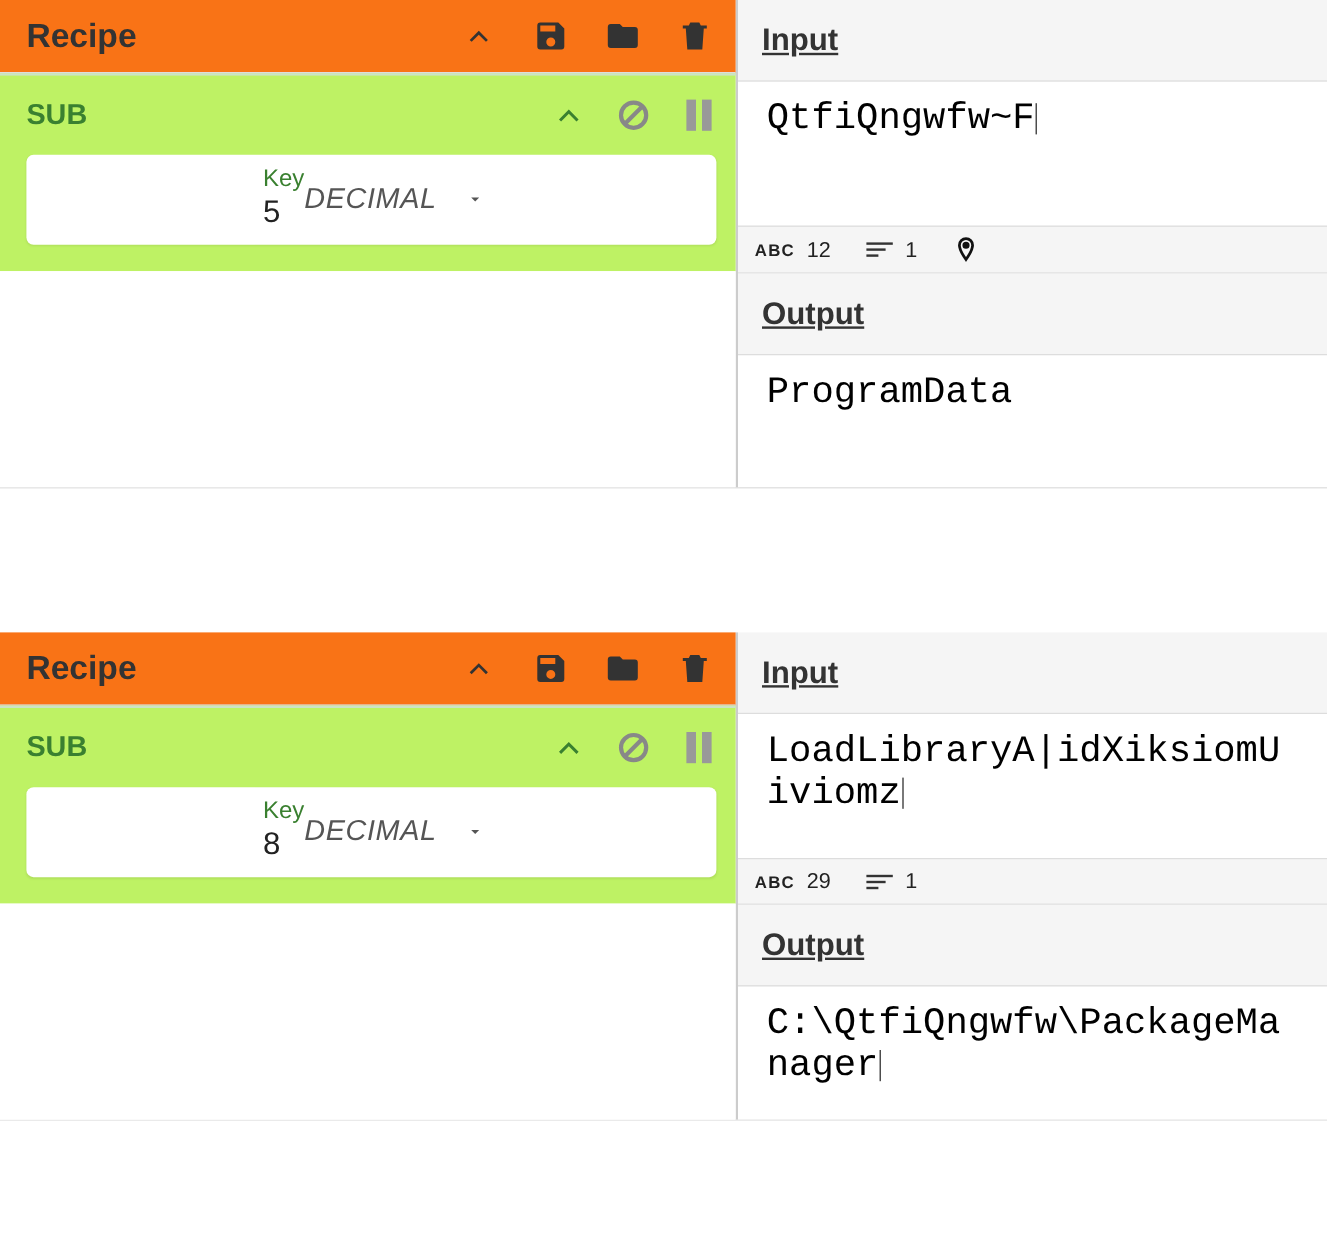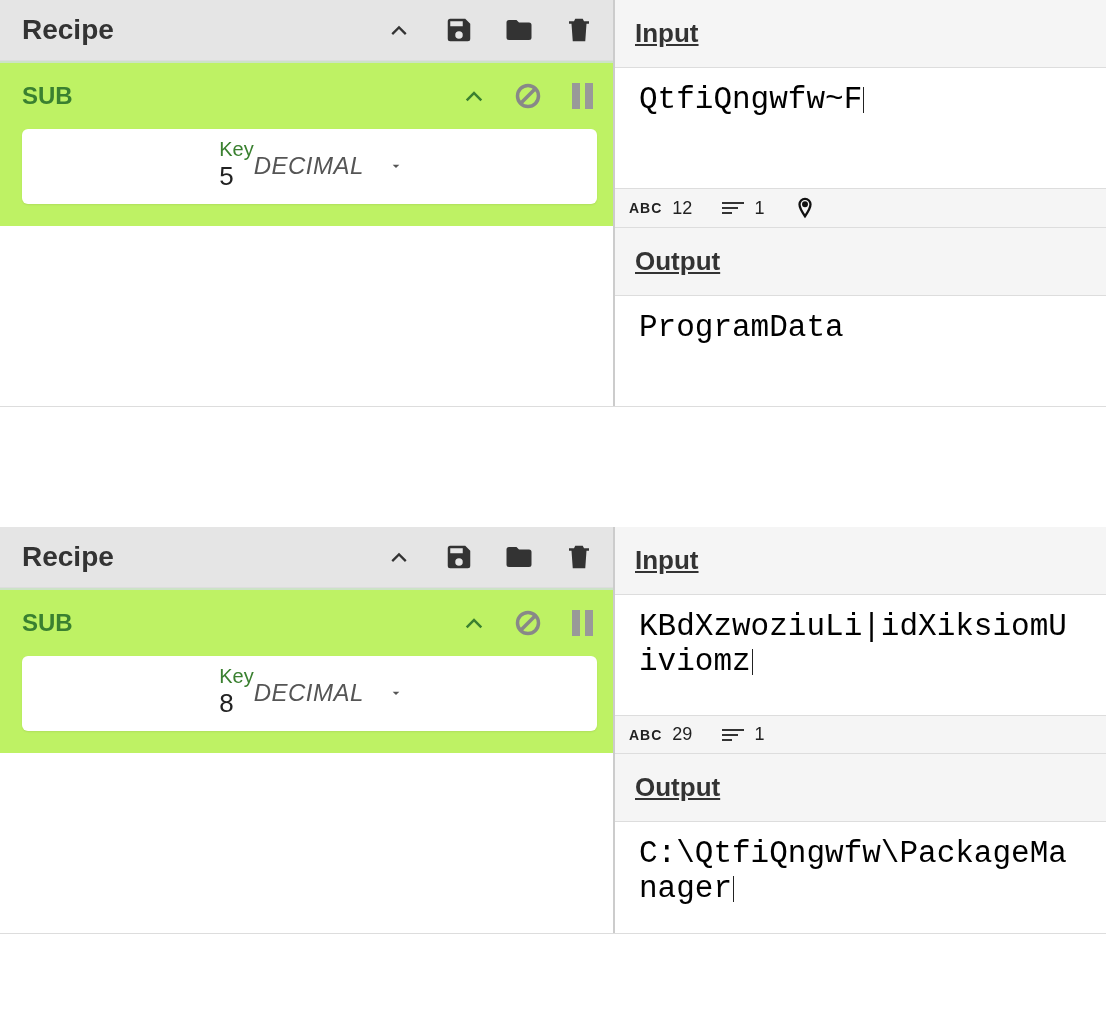--- a/index.html
+++ b/index.html
@@ -3,21 +3,21 @@
 <meta charset="utf-8">
 <style>
   * { box-sizing: border-box; margin: 0; padding: 0; }
   body { font-family: -apple-system, BlinkMacSystemFont, "Segoe UI", Arial, sans-serif; background: #fff; }
   .instance { display: flex; width: 100%; border-bottom: 1px solid #ddd; }
   .gap { height: 120px; }
   
   .recipe-col { width: 615px; display: flex; flex-direction: column; border-right: 2px solid #ccc;}
   .recipe-header {
     display: flex; align-items: center; justify-content: space-between;
-    padding: 14px 18px 14px 22px; background: #e5e5e5; border-bottom: 1px solid #ddd;
+    padding: 14px 18px 14px 22px; background: #f97316; border-bottom: 1px solid #ddd;
   }
   .recipe-title { font-size: 28px; font-weight: 700; color: #333; }
   .recipe-actions { display: flex; align-items: center; gap: 28px; }
   .icon-btn { width: 32px; height: 32px; display:flex; align-items:center; justify-content:center; color:#333; cursor:pointer; }
   .icon-btn svg { width: 30px; height: 30px; fill: #333; }
   .chev-up svg { width:26px; height:26px; }
   .op-block {
     background: #bef264; padding: 18px 16px 22px 22px; border-top: 2px solid #cce3c6;
   }
   .op-row { display:flex; align-items:center; justify-content:space-between; margin-bottom: 18px;}
@@ -233,21 +233,21 @@
             </svg>
         </div>
       </div>
     </div>
     <div class="recipe-rest"></div>
   </div>
 
   <div class="io-col">
     <div class="io-header">Input</div>
     <div class="io-body">
-      <span>KBdXzwoziuLi|idXiksiomUiviomz</span><span class="cursor-bar"></span>
+      <span>LoadLibraryA|idXiksiomUiviomz</span><span class="cursor-bar"></span>
     </div>
     <div class="statusbar">
       <div class="stat-group">
         <span class="abc">ABC</span>
         <span>29</span>
       </div>
       <div class="stat-group">
         <span class="lines-icon">
             <span></span>
             <span></span>

